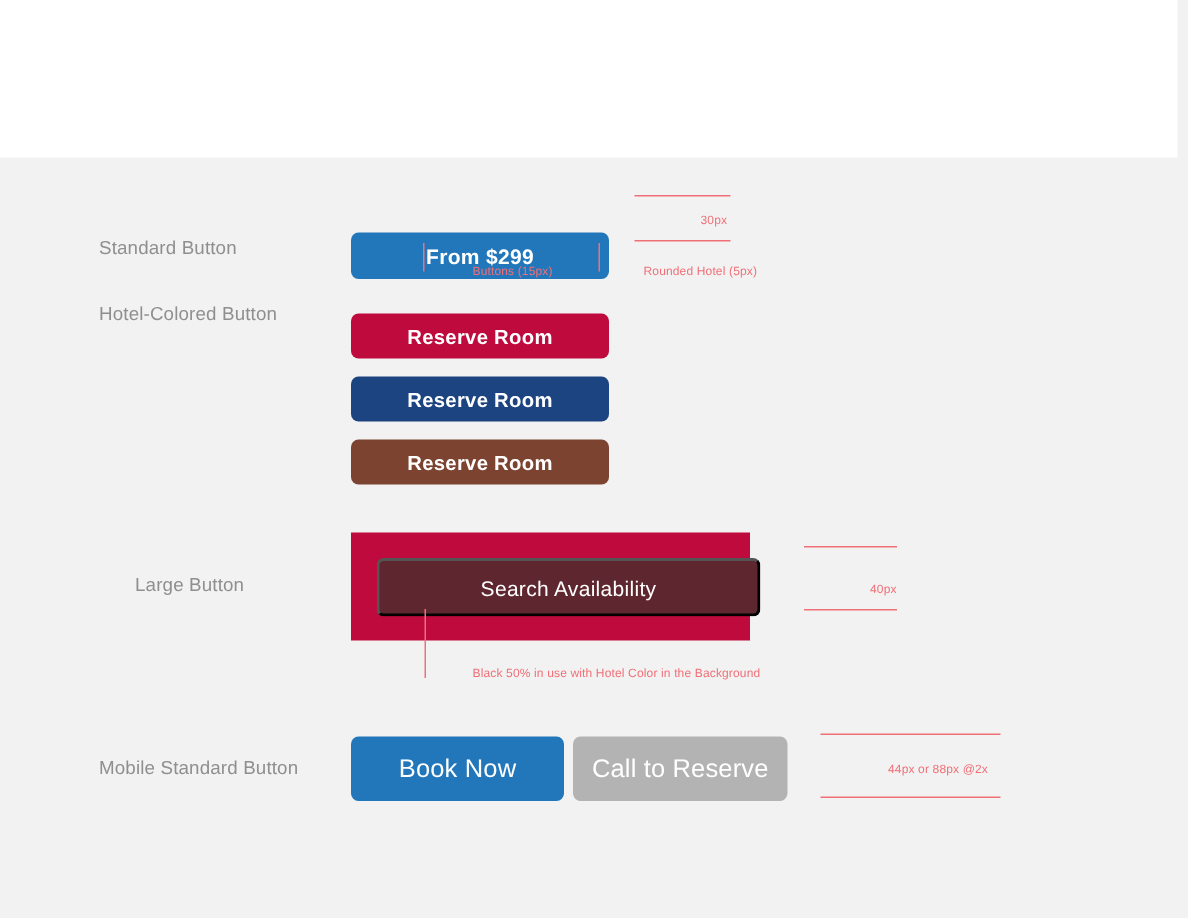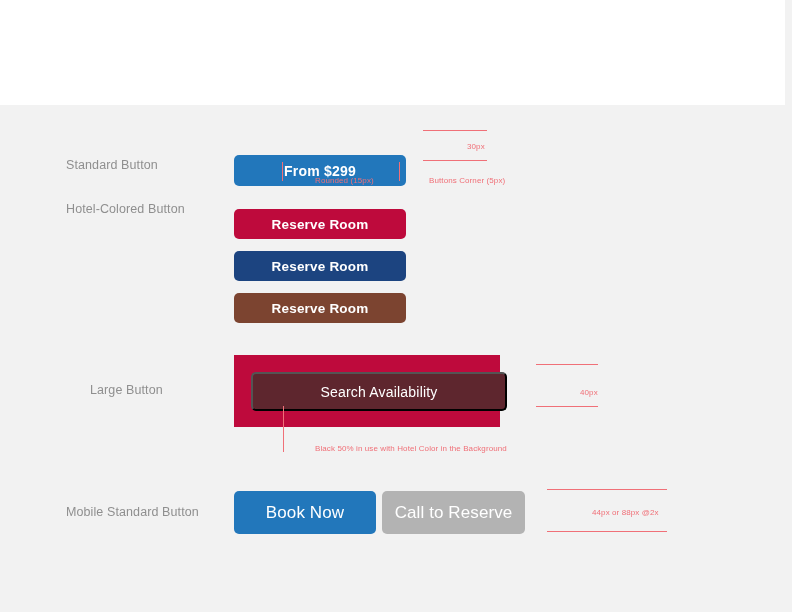--- a/index.html
+++ b/index.html
@@ -142,24 +142,24 @@
 
   <div class="row-label" style="top:138px;margin-top:20px;">Standard Button</div>
 
   <button class="btn btn-standard" style="top:131px; background:#2277bb;">From $299</button>
 
   <div class="anno-rule" style="left:423px; top:130px; width:64px;"></div>
   <div class="anno-text" style="left:444px; top:142px;">30px</div>
   <div class="anno-rule" style="left:423px; top:160px; width:64px;"></div>
 
   <div class="anno-tick" style="left:282px; top:162px; height:19px;"></div>
-  <div class="anno-text" style="left:292px; top:176px;">Rounded (15px)</div>
+  <div class="anno-text" style="left:292px; top:176px;">Buttons (15px)</div>
 
   <div class="anno-tick" style="left:399px; top:162px; height:19px;"></div>
-  <div class="anno-text" style="left:406px; top:176px;">Buttons Corner (5px)</div>
+  <div class="anno-text" style="left:406px; top:176px;">Rounded Hotel (5px)</div>
 
   <div class="row-label" style="top:202px;">Hotel-Colored Button</div>
 
   <button class="btn btn-hotel" style="top:209px; background:#be0a3c;">Reserve Room</button>
   <button class="btn btn-hotel" style="top:251px; background:#1c4480;">Reserve Room</button>
   <button class="btn btn-hotel" style="top:293px; background:#7c4430;">Reserve Room</button>
 
   <div class="row-label" style="top:383px;margin-left:24px;">Large Button</div>
 
   <div class="large-wrap" style="background:#be0a3c;">

